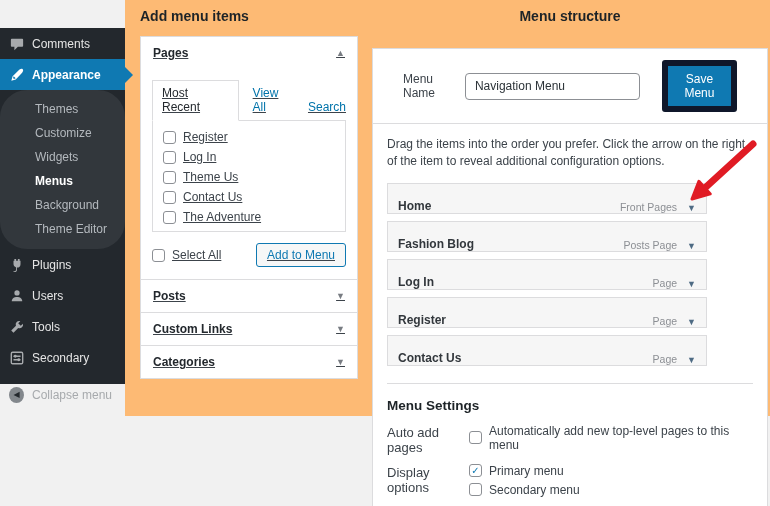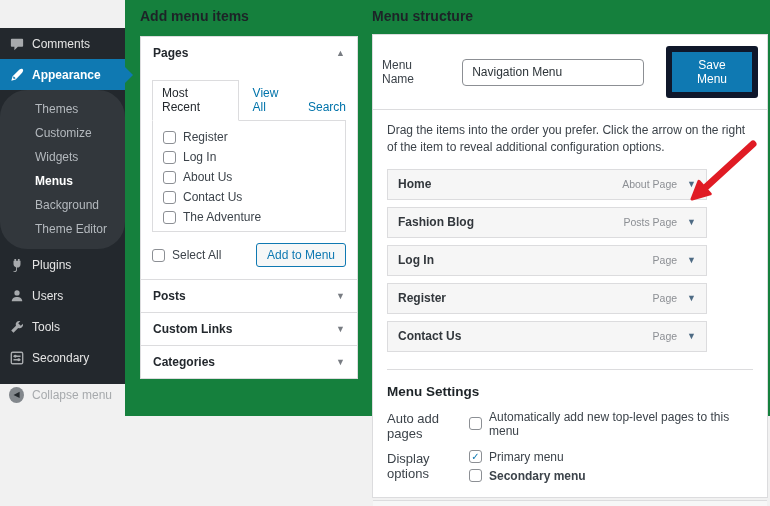--- a/index.html
+++ b/index.html
@@ -16,27 +16,27 @@
   .notch { position:absolute; right:-8px; top:50%; transform:translateY(-50%); width:0; height:0;
            border-top:8px solid transparent; border-bottom:8px solid transparent; border-left:8px solid #0f79b2; }
   .submenu { background:#32373c; padding:7px 0 8px 0;border-radius:27px; }
   .submenu a { display:block; padding:5px 8px 5px 35px; color:#b4b9be; font-size:12px; text-decoration:none; cursor:pointer; }
   .submenu a.current { color:#fff; font-weight:700; }
   .collapse-item { margin-top:6px; color:#a7aaad; }
   .collapse-circle { width:16px; height:16px; border-radius:50%; background:#82878c; color:#23282d; font-size:8px;
                      display:inline-flex; align-items:center; justify-content:center; }
 
   
-  .content { position:absolute; left:125px; top:0; width:645px; height:416px; background:#15803d; }
+  .content { position:absolute; left:125px; top:0; width:645px; height:416px; background:#fdba74; }
   h2.panel-title { font-size:14px; font-weight:700; color:#1d2327; }
 
   
   .left-col { position:absolute; left:15px; top:8px; width:218px; }
   .left-col h2 { margin-bottom:13px; }
-  .acc-box { background:#fff; border:1px solid #dcdcde; margin-top:-1px; }
+  .acc-box { background:#fff; border:1px solid #dcdcde; margin-top:-1px;text-decoration:underline; }
   .acc-header { display:flex; align-items:center; justify-content:space-between; padding:9px 12px; cursor:pointer; }
   .acc-header .acc-label { font-weight:700; font-size:12px; color:#23282d; }
   .acc-caret { color:#787c82; font-size:9px; }
   .acc-body { padding:11px 11px 12px 11px; }
   .tabs-row { display:flex; align-items:flex-end; position:relative; z-index:2; }
   .tab-active { background:#fff; border:1px solid #dcdcde; border-bottom:1px solid #fff; padding:5px 9px 6px; margin-bottom:-1px;
                 font-size:12px; color:#23282d; cursor:pointer; }
   .tab-link { color:#0073aa; text-decoration:none; font-size:12px; padding:5px 0 6px; margin-left:14px; cursor:pointer; }
   .tab-panel { border:1px solid #dcdcde; background:#fff; padding:9px 10px; height:112px; position:relative; z-index:1; }
   .cb-row { display:flex; align-items:center; gap:7px; margin-bottom:6px; }
@@ -44,32 +44,32 @@
         display:inline-flex; align-items:center; justify-content:center; font-size:10px; color:#0f79b2; cursor:pointer; }
   .cb .ck { line-height:1; font-weight:700; }
   .cb-label { font-size:12px; color:#3c434a; }
   .select-row { display:flex; align-items:center; margin-top:11px; }
   .select-row .cb-row { margin:0; }
   .btn-secondary { margin-left:auto; background:#f6f7f7; border:1px solid #0f79b2; color:#0f79b2; border-radius:3px;
                    font-size:12px; padding:4px 10px; cursor:pointer; font-family:inherit; }
 
   
   .right-col { position:absolute; left:247px; top:8px; width:396px; }
-  .right-col h2 { margin-bottom:10px; }
+  .right-col h2 { margin-bottom:24px;text-align:center; }
   .ms-box { background:#fff; border:1px solid #dcdcde; display:flex; flex-direction:column; height:464px; }
-  .name-row { display:flex; align-items:center; gap:22px; padding:11px 9px; border-bottom:1px solid #dcdcde; }
+  .name-row { display:flex; align-items:center; gap:22px; padding:11px 30px; border-bottom:1px solid #dcdcde; }
   .name-label { font-size:12px; color:#3c434a; }
   .name-input { width:202px; height:27px; border:1px solid #8c8f94; border-radius:4px; padding:0 9px; font-size:12px;
                 color:#2c3338; font-family:inherit; }
   .btn-primary { margin-left:auto; background:#0f79b2; border:6px solid #0f172a; color:#fff; border-radius:3px;
                  font-size:12px; padding:6px 13px; cursor:pointer; font-family:inherit; }
   .ms-body { padding:12px 14px 8px; flex:1; }
   .drag-desc { font-size:12px; color:#3c434a; line-height:1.4; max-width:372px; margin-bottom:13px; }
   .menu-items { width:320px; display:flex; flex-direction:column; gap:7px; }
-  .menu-item-bar { display:flex; align-items:center; height:31px; background:#f6f6f6; border:1px solid #dcdcde;
+  .menu-item-bar { display:flex; align-items:flex-end; height:31px; background:#f6f6f6; border:1px solid #dcdcde;
                    padding:0 10px; cursor:move; }
   .mi-label { font-size:12px; font-weight:700; color:#32373c; }
   .mi-type { margin-left:auto; font-size:10.5px; color:#8c8f94; }
   .mi-caret { font-size:9px; color:#4e6b84; margin-left:10px; cursor:pointer; }
   .ms-divider { border:none; border-top:1px solid #dcdcde; margin:17px 0 14px; }
   h3.settings-title { font-size:13.5px; font-weight:700; color:#1d2327; margin-bottom:11px; }
   .setting-row { display:flex; align-items:flex-start; margin-bottom:9px; }
   .setting-label { width:82px; flex:0 0 82px; font-size:13px; color:#3c434a; padding-top:1px; }
   .setting-opts { display:flex; flex-direction:column; gap:5px; }
   .footer-row { display:flex; align-items:center; padding:11px 14px; border-top:1px solid #dcdcde; background:#f6f7f7; }
@@ -180,21 +180,21 @@
             <div class="cb-row">
               <span class="cb"></span>
               <span class="cb-label">Register</span>
             </div>
             <div class="cb-row">
               <span class="cb"></span>
               <span class="cb-label">Log In</span>
             </div>
             <div class="cb-row">
               <span class="cb"></span>
-              <span class="cb-label">About Us</span>
+              <span class="cb-label">Theme Us</span>
             </div>
             <div class="cb-row">
               <span class="cb"></span>
               <span class="cb-label">Contact Us</span>
             </div>
             <div class="cb-row">
               <span class="cb"></span>
               <span class="cb-label">The Adventure</span>
             </div>
           </div>
@@ -237,21 +237,21 @@
           <input class="name-input" type="text" value="Navigation Menu" style="">
           <button class="btn-primary">Save Menu</button>
         </div>
 
         <div class="ms-body">
           <p class="drag-desc">Drag the items into the order you prefer. Click the arrow on the right of the item to reveal additional configuration options.</p>
 
           <div class="menu-items">
             <div class="menu-item-bar">
               <span class="mi-label">Home</span>
-              <span class="mi-type">About Page</span>
+              <span class="mi-type">Front Pages</span>
               <span class="mi-caret">▼</span>
             </div>
             <div class="menu-item-bar">
               <span class="mi-label">Fashion Blog</span>
               <span class="mi-type">Posts Page</span>
               <span class="mi-caret">▼</span>
             </div>
             <div class="menu-item-bar">
               <span class="mi-label">Log In</span>
               <span class="mi-type">Page</span>
@@ -283,21 +283,21 @@
 
           <div class="setting-row">
             <span class="setting-label">Display options</span>
             <div class="setting-opts">
               <div class="cb-row" style="margin:0;">
                 <span class="cb">
                     <span class="ck">✓</span>
                   </span>
                 <span class="cb-label">Primary menu</span>
               </div>
-              <div class="cb-row" style="margin:0;font-weight:bold;">
+              <div class="cb-row" style="margin:0;">
                 <span class="cb"></span>
                 <span class="cb-label">Secondary menu</span>
               </div>
             </div>
           </div>
         </div>
 
         <div class="footer-row">
           <a class="delete-link">Delete Menu</a>
           <button class="btn-primary">Save Menu</button>

